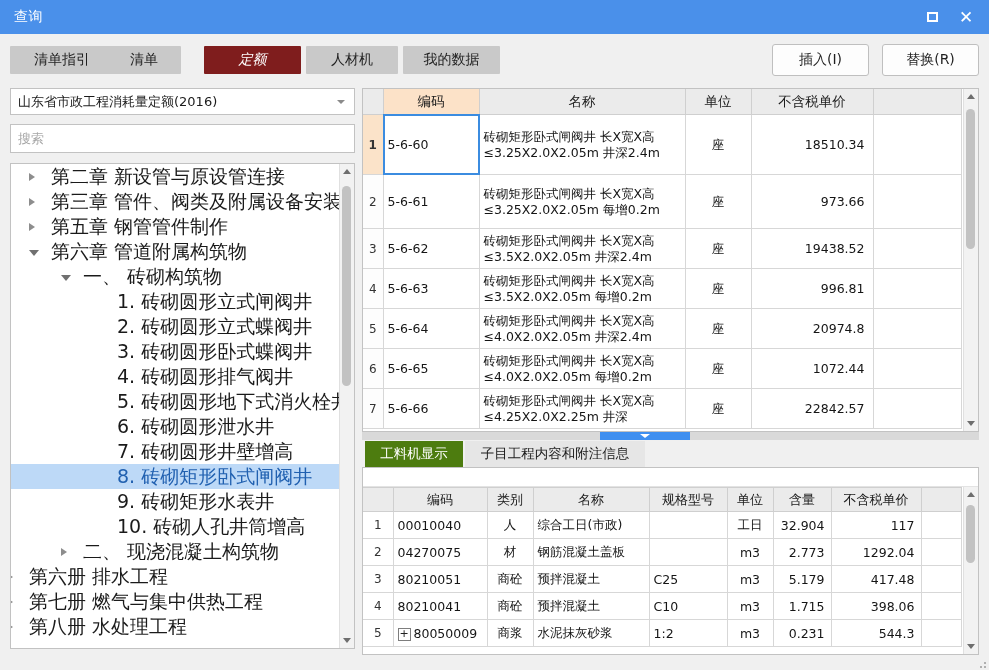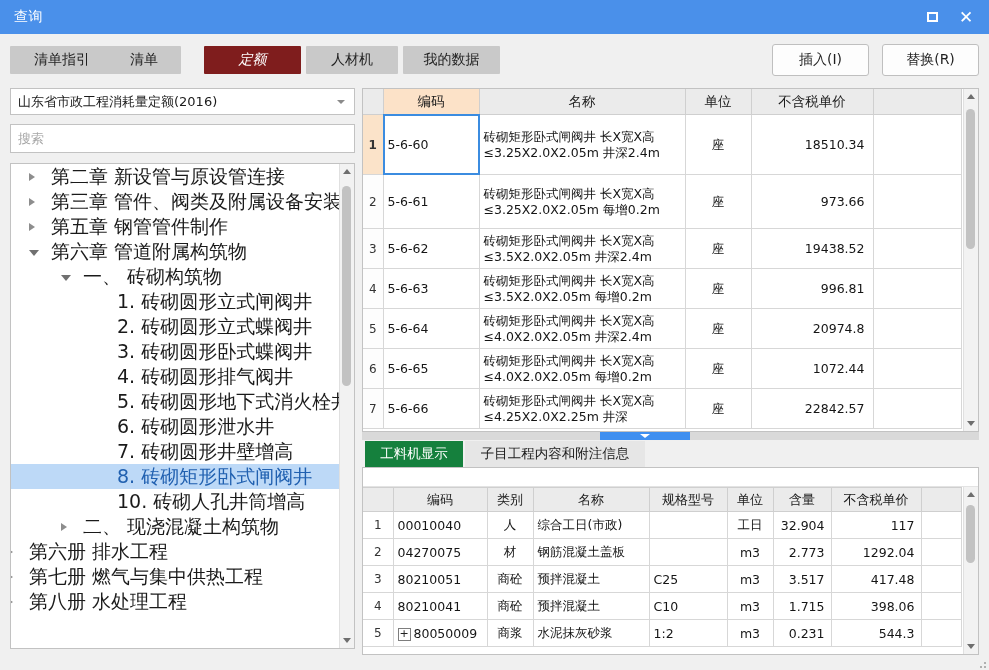--- a/index.html
+++ b/index.html
@@ -304,21 +304,21 @@
     top: 0;
     height: 26px;
     font-size: 13.5px;
     display: flex;
     align-items: center;
     justify-content: center;
     cursor: default;
     background: #e6e6e6;
     color: #1a1a1a;
   }
-  .ltab.active { background: #15803d; color: #ffffff; text-align: center; }
+  .ltab.active { background: #4d7c0f; color: #ffffff; text-align: center; }
 
   
   .lower {
     position: absolute;
     left: 362px; top: 467px;
     width: 617px; height: 188px;
     background: #ffffff;
     border: 1px solid #c2c2c2;
     box-sizing: border-box;
     overflow: hidden;
@@ -462,20 +462,23 @@
             <span class="tlabel" style="left: 106px;">5. 砖砌圆形地下式消火栓井</span>
           </div>
           <div class="tnode">
             <span class="tlabel" style="left: 106px;">6. 砖砌圆形泄水井</span>
           </div>
           <div class="tnode">
             <span class="tlabel" style="left: 106px;">7. 砖砌圆形井壁增高</span>
           </div>
           <div class="tnode sel">
             <span class="tlabel" style="left: 106px;">8. 砖砌矩形卧式闸阀井</span>
+          </div>
+          <div class="tnode">
+            <span class="tlabel" style="left: 106px;">9. 砖砌矩形水表井</span>
           </div>
           <div class="tnode">
             <span class="tlabel" style="left: 106px;">10. 砖砌人孔井筒增高</span>
           </div>
           <div class="tnode">
             <span class="tarrow closed" style="left: 50px;"></span>
             <span class="tlabel" style="left: 72px;">二、 现浇混凝土构筑物</span>
           </div>
           <div class="tnode">
             <span class="tarrow closed" style="left: -4px;"></span>
@@ -646,21 +649,21 @@
             <td class="r">1292.04</td>
             <td class=""></td>
           </tr>
           <tr>
             <td class="rownum">3</td>
             <td><span>80210051</span></td>
             <td class="c">商砼</td>
             <td class="">预拌混凝土</td>
             <td class="">C25</td>
             <td class="c">m3</td>
-            <td class="r">3.517</td>
+            <td class="r">5.179</td>
             <td class="r">417.48</td>
             <td class=""></td>
           </tr>
           <tr>
             <td class="rownum">4</td>
             <td><span>80210041</span></td>
             <td class="c">商砼</td>
             <td class="">预拌混凝土</td>
             <td class="">C10</td>
             <td class="c">m3</td>

